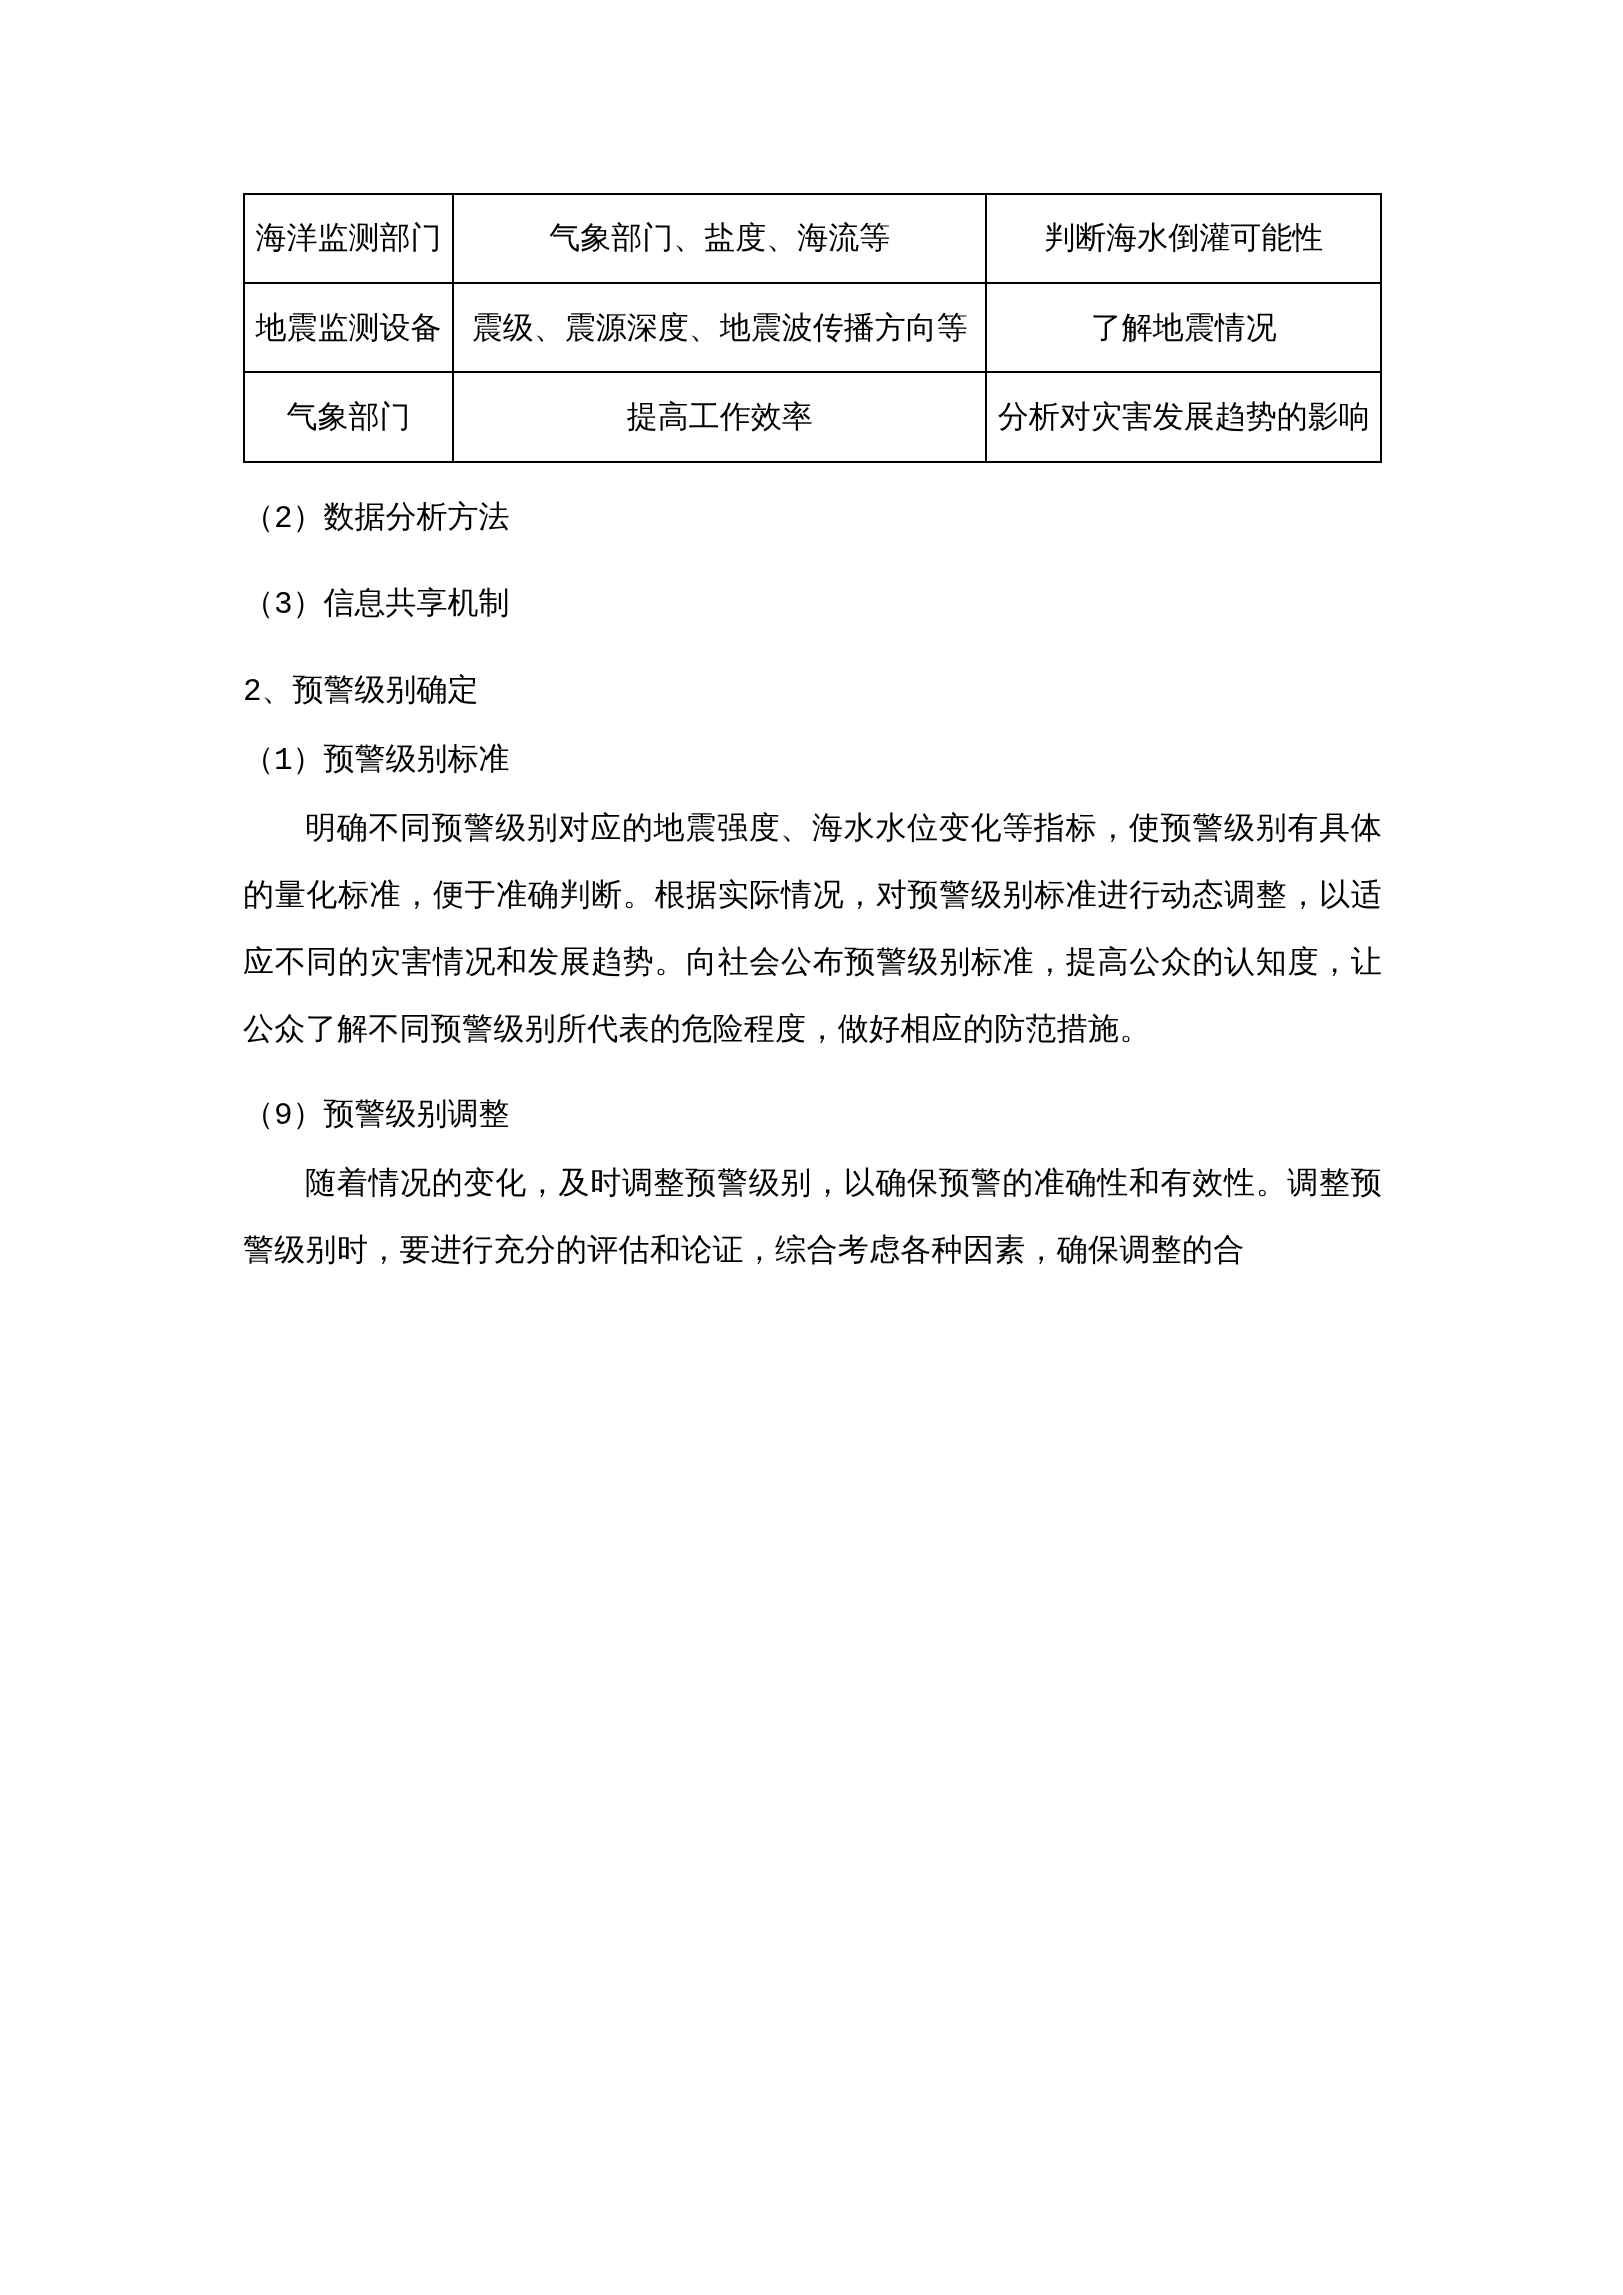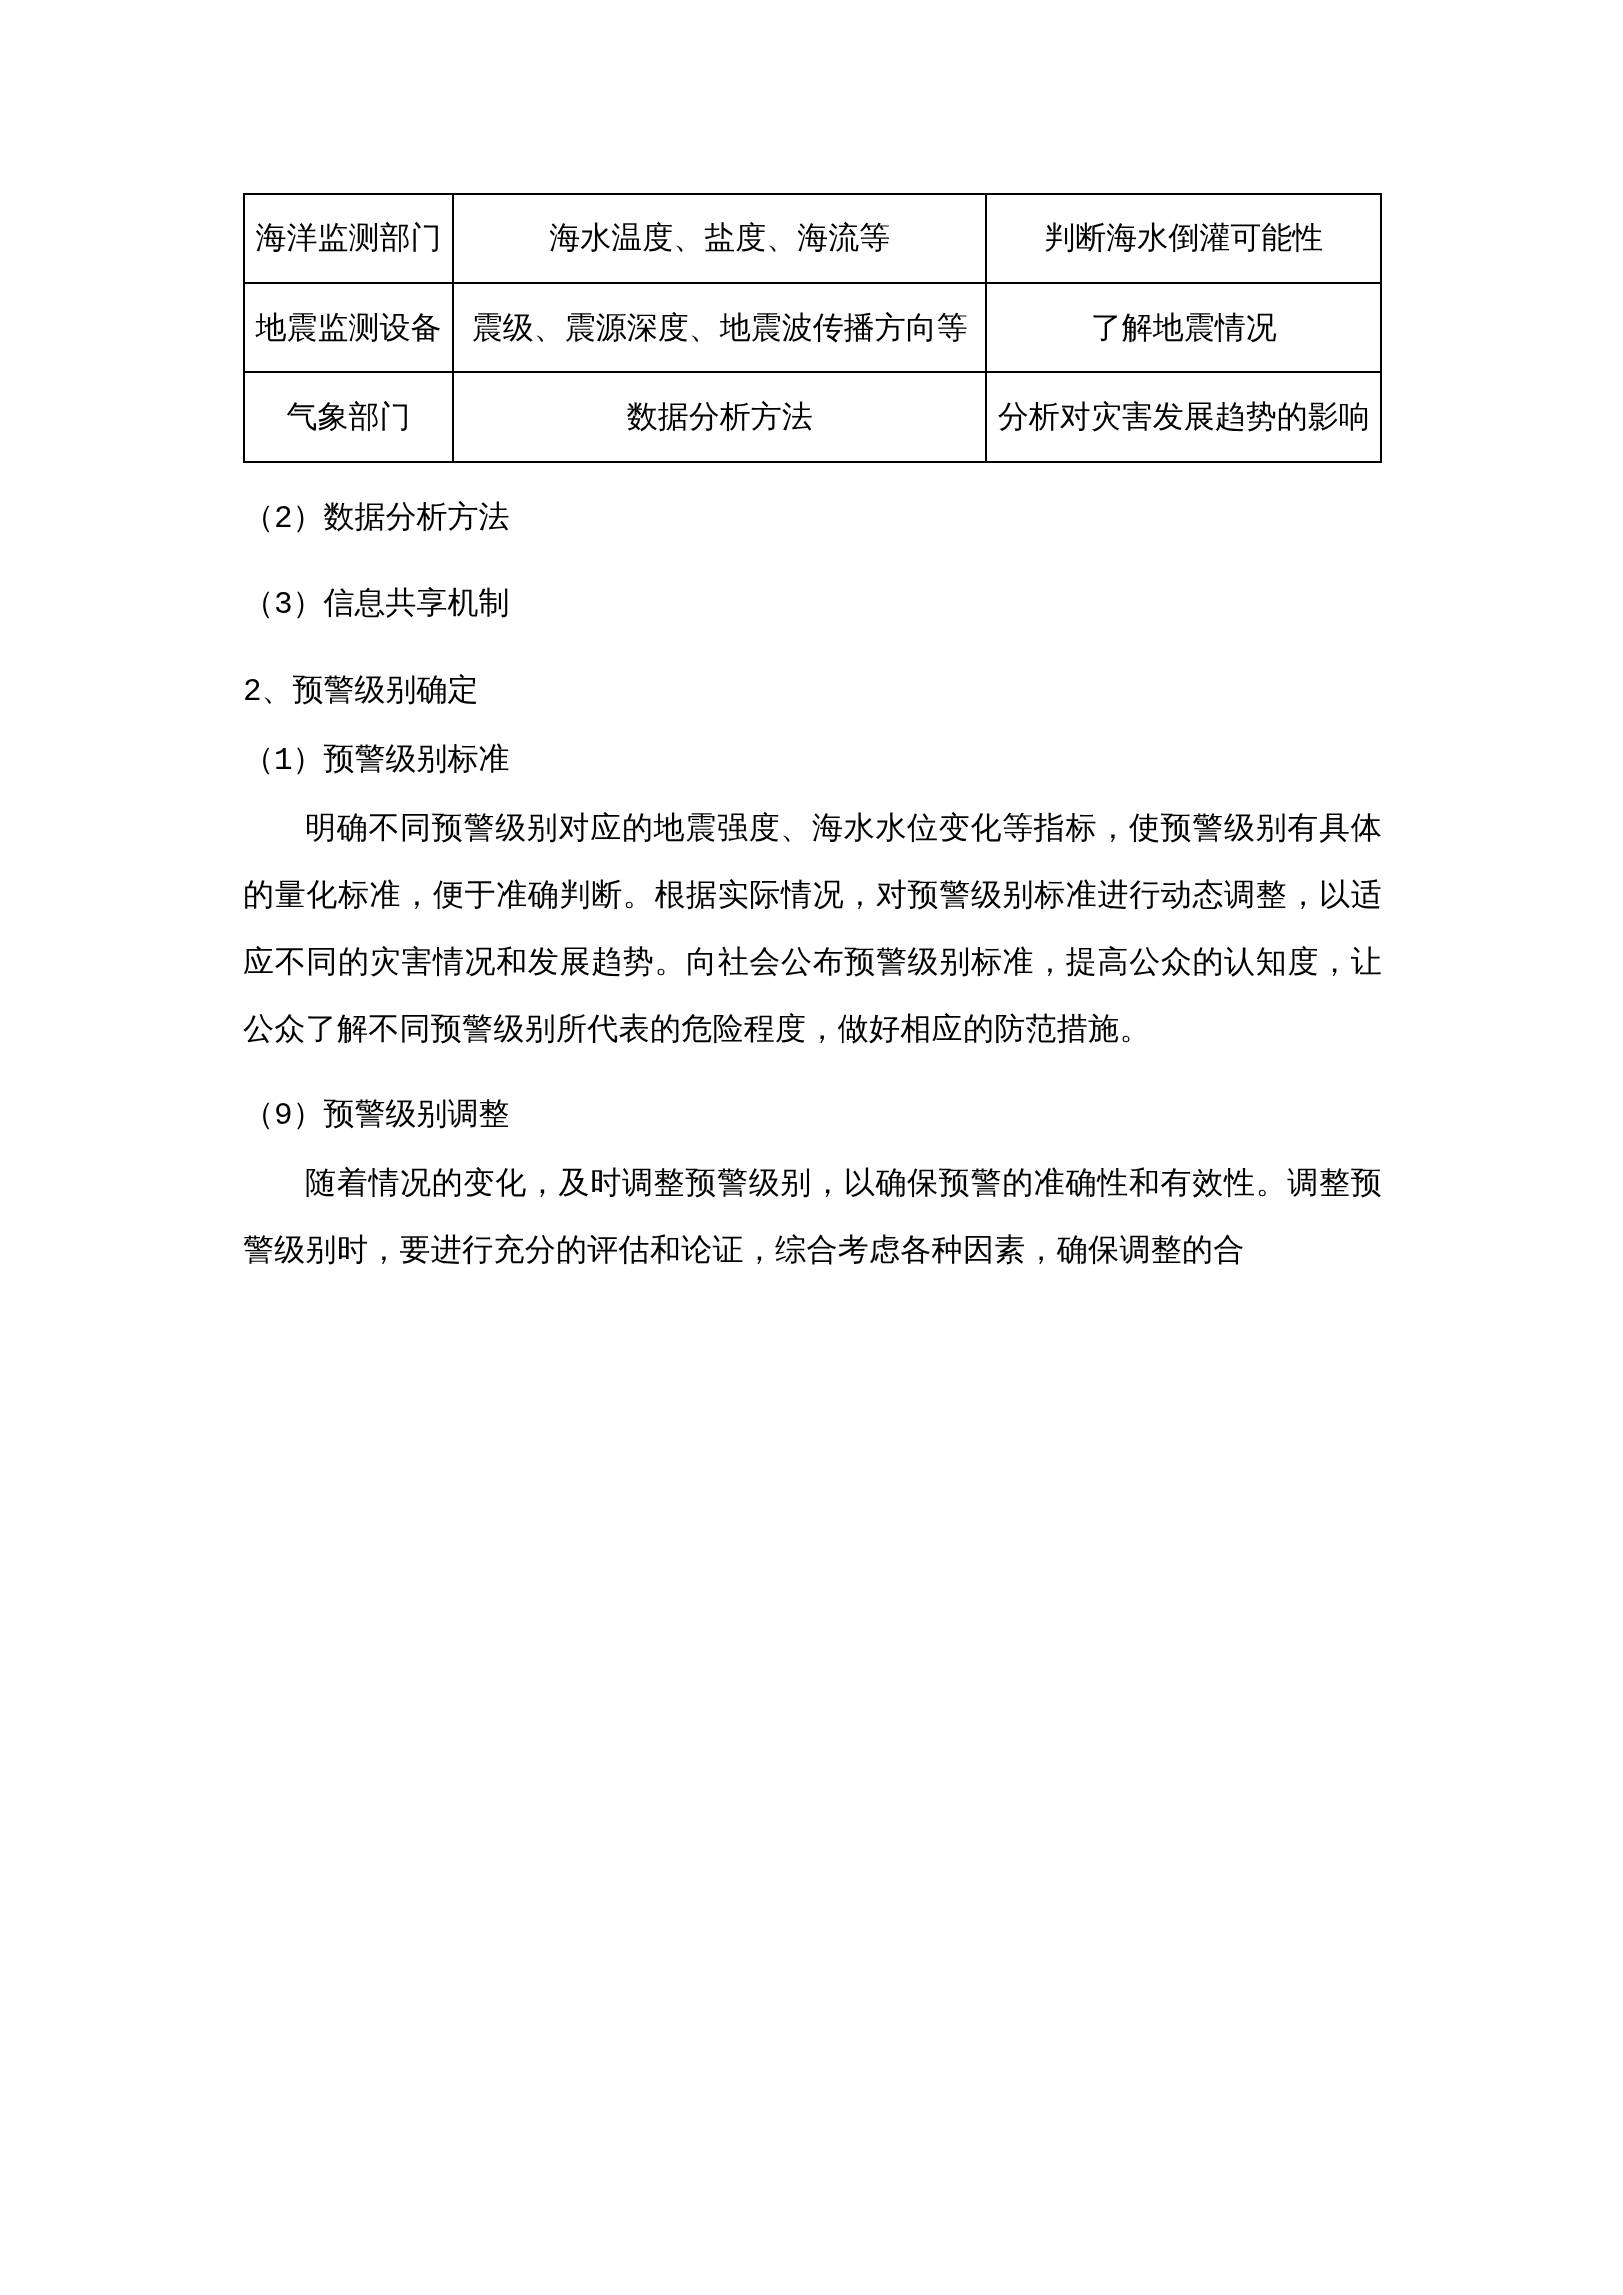--- a/index.html
+++ b/index.html
@@ -68,31 +68,31 @@
 
   <table class="doc-table">
     <colgroup>
       <col class="c1">
         <col class="c2">
         <col class="c3">
     </colgroup>
     <tbody>
       <tr>
         <td>海洋监测部门</td>
-        <td>海水温度、盐度、海流等</td>
+        <td>气象部门、盐度、海流等</td>
         <td>判断海水倒灌可能性</td>
       </tr>
       <tr>
         <td>地震监测设备</td>
         <td>震级、震源深度、地震波传播方向等</td>
         <td>了解地震情况</td>
       </tr>
       <tr>
         <td>气象部门</td>
-        <td>数据分析方法</td>
+        <td>提高工作效率</td>
         <td>分析对灾害发展趋势的影响</td>
       </tr>
     </tbody>
   </table>
 
   <div class="section">
     <p class="heading first">（2）数据分析方法</p>
   </div>
 
   <div class="section">

